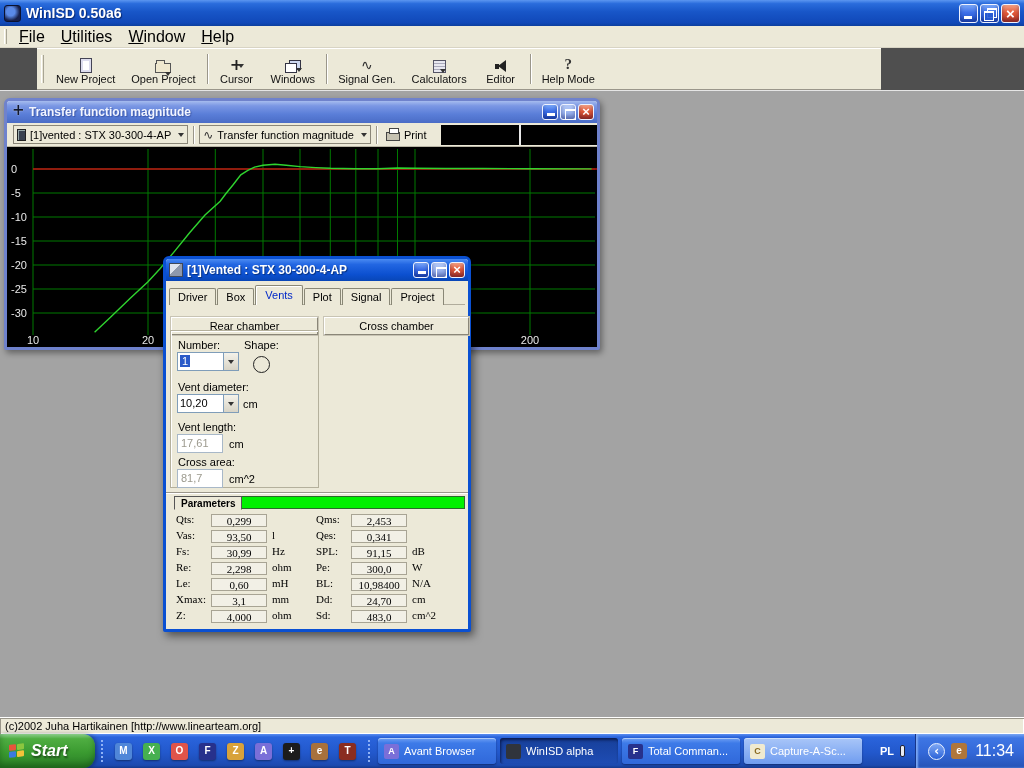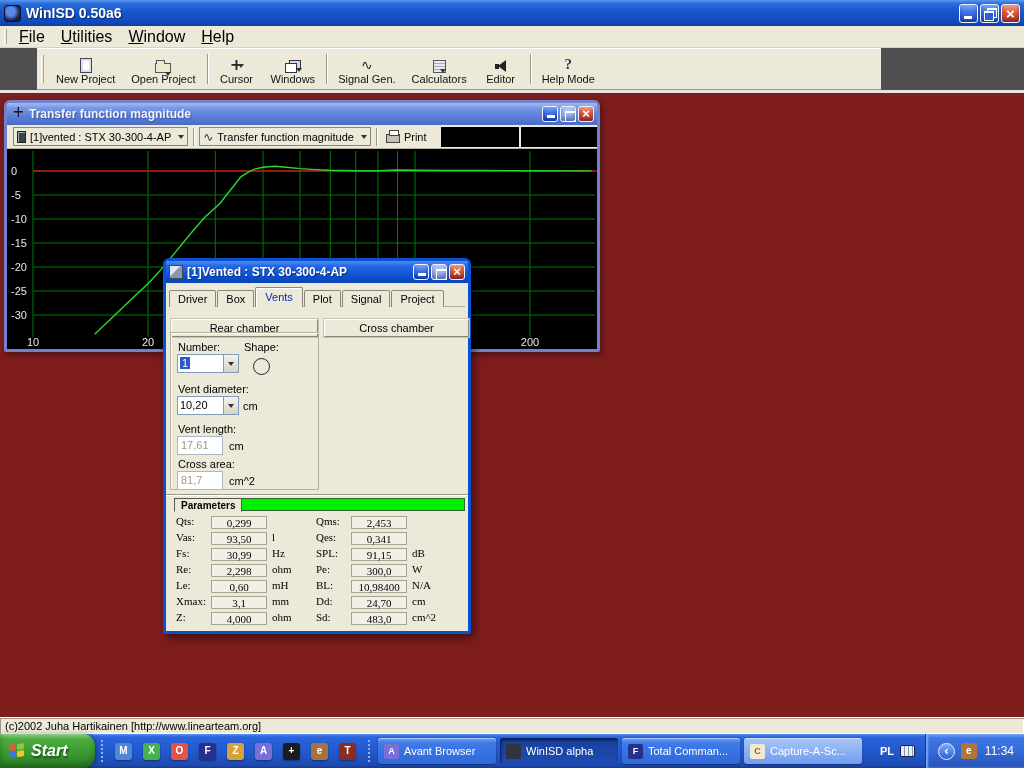--- a/index.html
+++ b/index.html
@@ -51,22 +51,22 @@
   .ic-windows::after{content:"";position:absolute;left:0;bottom:0;width:10px;height:8px;background:#fff;border:1px solid #334;}
   .ic-signal-gen::before{content:"\223F";font:14px/14px "DejaVu Sans",sans-serif;color:#333;}
   .ic-calculators{width:13px;height:13px;border:1px solid #556;background:
     repeating-linear-gradient(0deg,#e8e8f0 0 2px,#aab 2px 3px),#e8e8f0;}
   .ic-editor{width:16px;height:14px;position:relative;}
   .ic-editor::before{content:"";position:absolute;left:2px;top:5px;width:4px;height:5px;background:#222;}
   .ic-editor::after{content:"";position:absolute;left:5px;top:1px;border-top:6px solid transparent;border-bottom:6px solid transparent;border-right:8px solid #222;}
   .ic-help-mode::before{content:"?";font:bold 15px/15px "Liberation Serif",serif;color:#333;}
 
   
-  .workspace{position:absolute;left:0;top:90px;width:1024px;height:627px;background:#7f1d1d;
-    border-top:3px solid #e5e5e5;}
+  .workspace{position:absolute;left:0;top:90px;width:1024px;height:627px;background:#a3a3a3;
+    border-top:1px solid #e5e5e5;}
 
   
   .chart-window{position:absolute;left:4px;top:7px;width:596px;height:252px;
     border:3px solid #6f82cc;border-radius:6px 6px 2px 2px;background:#ece9d8;
     box-shadow:2px 3px 6px rgba(0,0,0,.4);}
   .cw-titlebar{height:22px;border-radius:3px 3px 0 0;display:flex;align-items:center;gap:4px;padding:0 3px;
     background:linear-gradient(180deg,#a6bcee 0%,#7b97e4 22%,#5a7ed8 60%,#4a6cc6 100%);}
   .cw-title{flex:1;color:#f2f5ff;font-size:12px;font-weight:bold;text-shadow:1px 1px 1px #3a55a8;}
   .crosshair-icon{width:15px;height:15px;position:relative;flex:none;}
   .crosshair-icon::before{content:"+";position:absolute;left:2px;top:-2px;font:bold 15px/15px "DejaVu Sans",sans-serif;color:#101830;text-shadow:0 0 1px #fff;}
@@ -162,21 +162,21 @@
   .lang{color:#fff;font-size:11px;font-weight:bold;margin-left:14px;}
   .kbd-icon{width:18px;height:12px;margin-left:6px;border-radius:2px;background:
     repeating-linear-gradient(90deg,#e8ecf4 0 3px,#8898b8 3px 4px),#e8ecf4;border:1px solid #223;}
   .tray{height:34px;margin-left:10px;flex:1;display:flex;align-items:center;gap:6px;padding:0 10px 0 12px;
     background:linear-gradient(180deg,#76a4f4 0%,#3e76e4 12%,#3368d8 55%,#2653b6 100%);
     border-left:1px solid #16358a;box-shadow:inset 2px 0 2px #7ca8f4;}
   .chevron{width:17px;height:17px;border-radius:50%;background:linear-gradient(180deg,#7fa8f4,#2a62d8);
     border:1px solid #e8f0ff;color:#fff;font:bold 12px/15px "DejaVu Sans",sans-serif;text-align:center;}
   .tray-ico{width:16px;height:16px;border-radius:3px;display:flex;align-items:center;justify-content:center;
     color:#fff;font:bold 10px/1 "Liberation Sans",sans-serif;background:#b0763a;}
-  .clock{color:#fff;font-size:12px;margin-left:2px;}
+  .clock{color:#fff;font-size:16px;margin-left:2px;}
 </style>
 </head>
 <body>
 
 <div class="titlebar">
   <span class="app-icon"></span>
   <span class="win-title">WinISD 0.50a6</span>
   <span class="cap-btns">
     <span class="cap-btn g-min"></span>
     <span class="cap-btn g-restore"></span>

